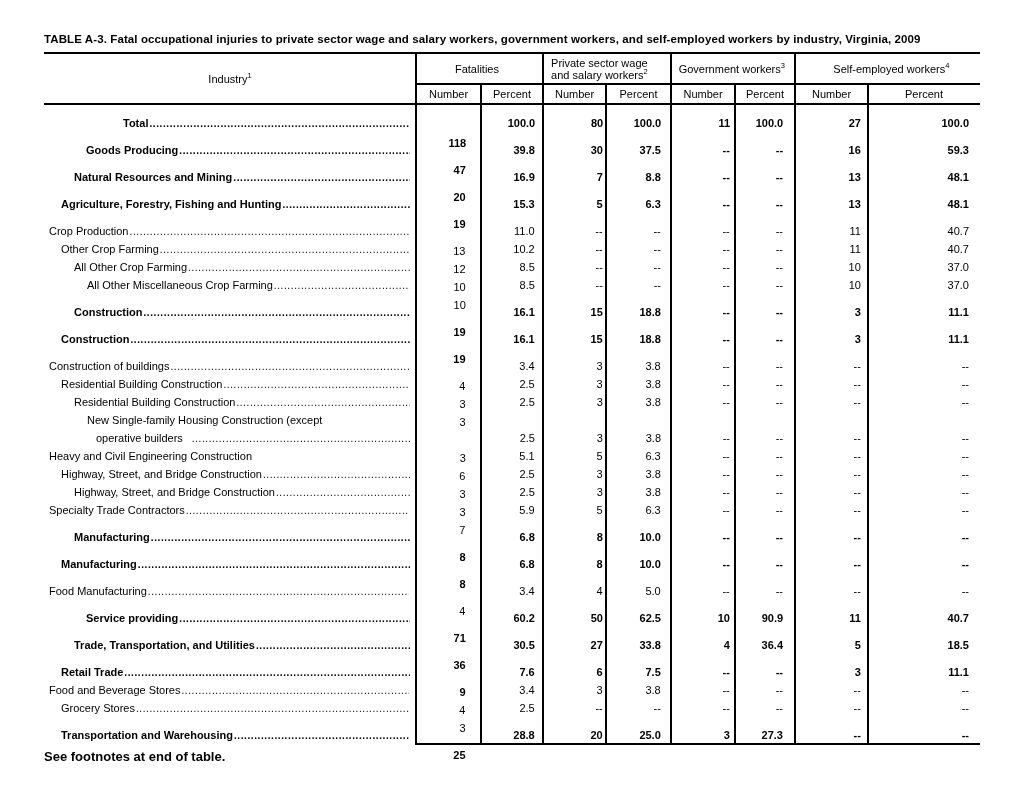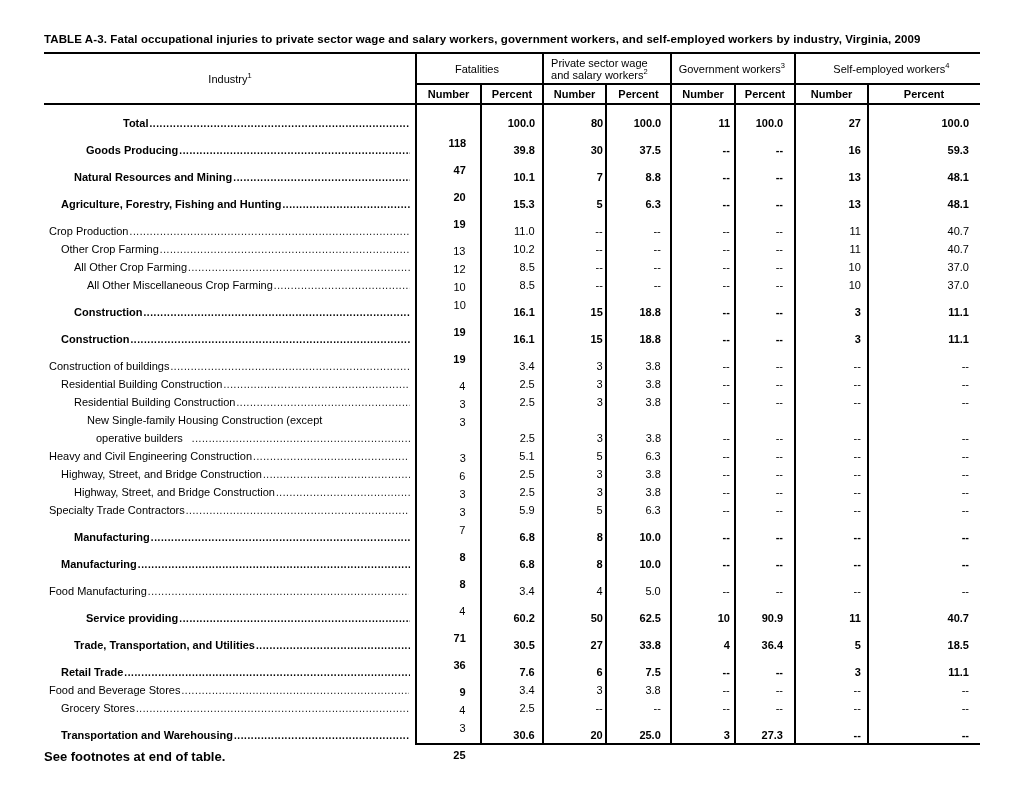--- a/index.html
+++ b/index.html
@@ -17,21 +17,21 @@
   .industry-h {
     position:absolute; left:0; top:2px; width:372px; height:49px;
     display:flex; align-items:center; justify-content:center; font-size:11px;
   }
   .groups { position:absolute; left:372px; top:2px; width:564px; height:29px; display:flex; }
   .g {
     display:flex; align-items:center; justify-content:center; text-align:center;
     font-size:11px; line-height:12px; padding:0 8px; box-sizing:border-box;
   }
   .g0 { width:127px; } .g1 { width:128px; } .g2 { width:148px; } .g3 { width:185px; }
-  .subs { position:absolute; left:372px; top:33px; width:564px; height:18px; display:flex;font-weight:bold; }
+  .subs { position:absolute; left:372px; top:33px; width:564px; height:18px; display:flex; }
   .s { display:flex; align-items:center; justify-content:center; font-size:11px; box-sizing:border-box; }
   .s0 { width:65px; } .s1 { width:62px; } .s2 { width:63px; } .s3 { width:65px; }
   .s4 { width:64px; } .s5 { width:60px; } .s6 { width:73px; } .s7 { width:112px; }
   sup { font-size:7.5px; vertical-align:super; line-height:0; }
   
   .tbody { position:absolute; left:0; top:53px; width:936px; }
   .row { display:flex; height:18px; font-size:11px; }
   .row.sp { margin-top:9px; }
   .row.b { font-weight:bold; }
   .c0 { width:372px; box-sizing:border-box; display:flex; align-items:baseline; overflow:hidden; }
@@ -121,21 +121,21 @@
     <div class="v v5">--</div>
     <div class="v v6">16</div>
     <div class="v v7">59.3</div>
   </div>
       <div class="row b sp">
     <div class="c0" style="padding-left: 30px;">
       <span class="lab">Natural Resources and Mining</span>
       <span class="leader">....................................................................................................................................................................................</span>
     </div>
     <div class="v v0">20</div>
-    <div class="v v1">10.1</div>
+    <div class="v v1">16.9</div>
     <div class="v v2">7</div>
     <div class="v v3">8.8</div>
     <div class="v v4">--</div>
     <div class="v v5">--</div>
     <div class="v v6">13</div>
     <div class="v v7">48.1</div>
   </div>
       <div class="row b sp">
     <div class="c0" style="padding-left: 17px;">
       <span class="lab">Agriculture, Forestry, Fishing and Hunting</span>
@@ -298,21 +298,21 @@
     <div class="v v0">3</div>
     <div class="v v1">2.5</div>
     <div class="v v2">3</div>
     <div class="v v3">3.8</div>
     <div class="v v4">--</div>
     <div class="v v5">--</div>
     <div class="v v6">--</div>
     <div class="v v7">--</div>
   </div>
       <div class="row">
-    <div class="c0" style="padding-left: 5px;">
+    <div class="c0" style="padding-left: 5px; flex-direction: column;">
       <span class="lab">Heavy and Civil Engineering Construction</span>
       <span class="leader">....................................................................................................................................................................................</span>
     </div>
     <div class="v v0">6</div>
     <div class="v v1">5.1</div>
     <div class="v v2">5</div>
     <div class="v v3">6.3</div>
     <div class="v v4">--</div>
     <div class="v v5">--</div>
     <div class="v v6">--</div>
@@ -471,21 +471,21 @@
     <div class="v v5">--</div>
     <div class="v v6">--</div>
     <div class="v v7">--</div>
   </div>
       <div class="row b sp">
     <div class="c0" style="padding-left: 17px;">
       <span class="lab">Transportation and Warehousing</span>
       <span class="leader">....................................................................................................................................................................................</span>
     </div>
     <div class="v v0">25</div>
-    <div class="v v1">30.6</div>
+    <div class="v v1">28.8</div>
     <div class="v v2">20</div>
     <div class="v v3">25.0</div>
     <div class="v v4">3</div>
     <div class="v v5">27.3</div>
     <div class="v v6">--</div>
     <div class="v v7">--</div>
   </div>
     </div>
 </div>
 

